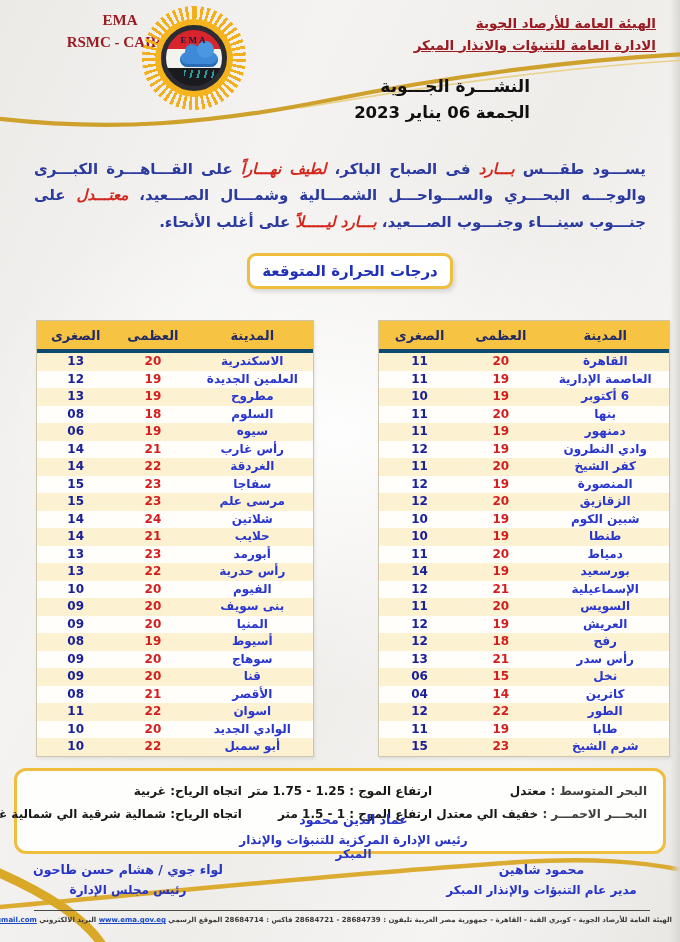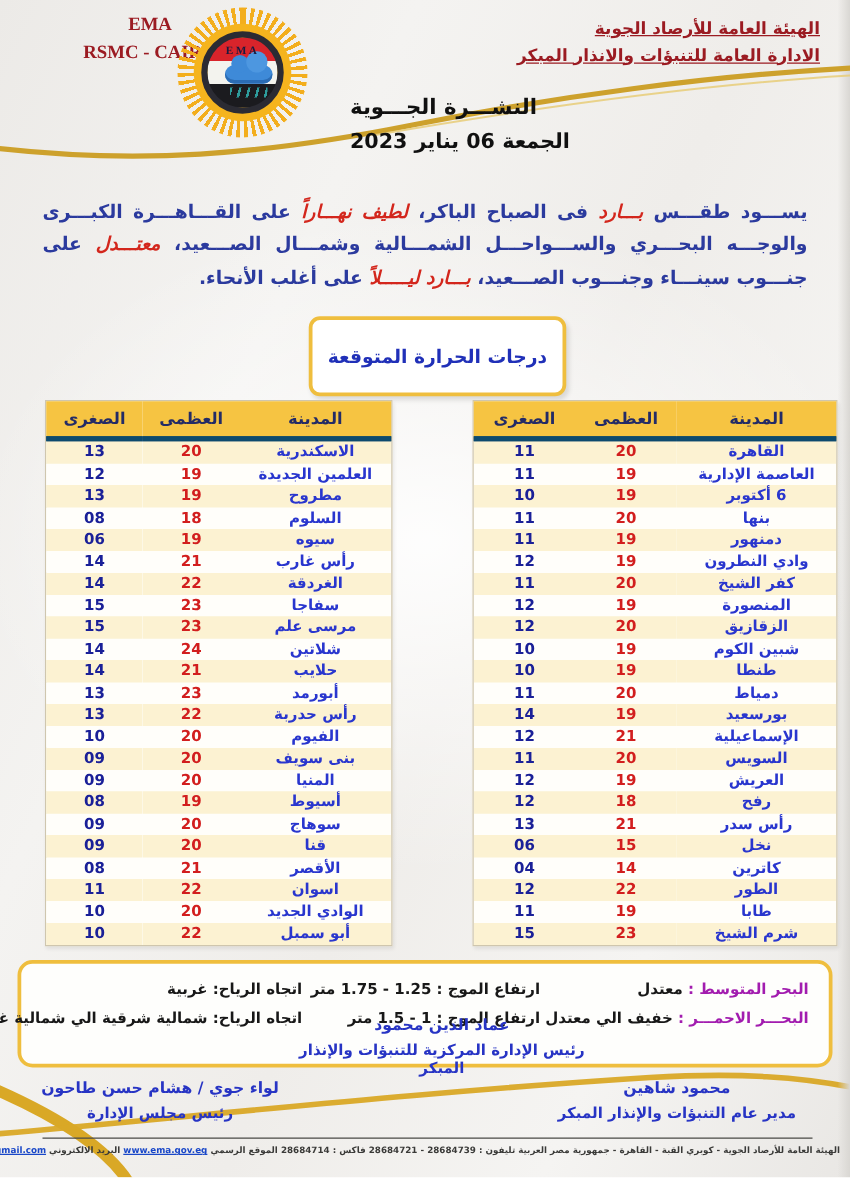--- a/index.html
+++ b/index.html
@@ -32,32 +32,32 @@
   .ema-txt{position:absolute;top:5px;left:0;width:100%;text-align:center;
     font-family:"Liberation Serif",serif;font-size:9px;font-weight:bold;color:#1A1A3E;letter-spacing:2px;z-index:3;}
   .cloud{position:absolute;left:14px;top:22px;width:38px;height:15px;border-radius:10px;background:#3E8AD8;z-index:2;
     box-shadow:inset 0 -3px 0 #2B6CB4;}
   .cloud::before{content:"";position:absolute;left:5px;top:-8px;width:14px;height:14px;border-radius:50%;background:#3E8AD8;}
   .cloud::after{content:"";position:absolute;left:17px;top:-11px;width:17px;height:17px;border-radius:50%;background:#4D97E0;}
   .rain{position:absolute;left:18px;top:40px;width:30px;height:8px;z-index:2;
     background:repeating-linear-gradient(105deg,#2E9C9C 0 2px,rgba(0,0,0,0) 2px 7px);}
 
   
-  .title-block{position:absolute;top:76px;left:280px;width:250px;text-align:left;z-index:2;color:#101010;direction:rtl;}
+  .title-block{position:absolute;top:76px;left:280px;width:250px;text-align:right;z-index:2;color:#101010;direction:rtl;}
   .bulletin-title{font-size:17px;font-weight:800;}
   .bulletin-date{font-size:16.5px;font-weight:800;margin-top:7px;}
 
   
   .forecast{position:absolute;top:156px;left:34px;right:34px;z-index:2;direction:rtl;
     text-align:justify;font-size:15px;font-weight:bold;line-height:1.75;}
   .seg-blue{color:#2B3A9E;}
   .seg-red{color:#D3261C;font-style:italic;}
 
   
-  .temps-box{position:absolute;top:253px;left:247px;width:206px;height:64px;z-index:2;box-sizing:border-box;
+  .temps-box{position:absolute;top:253px;left:247px;width:206px;height:36px;z-index:2;box-sizing:border-box;
     background:#FFFFFF;border:3px solid #EFBE3E;border-radius:9px;display:flex;align-items:center;justify-content:center;
     box-shadow:2px 3px 4px rgba(0,0,0,.12);}
   .temps-box span{color:#2030B8;font-size:15px;font-weight:bold;direction:rtl;}
 
   
   .table-wrap{position:absolute;top:320px;z-index:2;background:#FFFEFA;border:1px solid #CFC6AE;box-shadow:1px 2px 3px rgba(0,0,0,.08);}
   .table-wrap.left{left:36px;width:276px;}
   .table-wrap.right{left:378px;width:290px;}
   table.temps{width:100%;border-collapse:collapse;table-layout:fixed;direction:rtl;}
   table.temps th{background:#F6C442;color:#232B66;font-size:13px;font-weight:bold;height:26px;border-bottom:4px solid #0c4a6e;}
@@ -65,21 +65,21 @@
   table.temps col.c-city{width:44%;} table.temps col.c-max{width:28%;} table.temps col.c-min{width:28%;}
   tr.odd{background:#FCF2D2;} tr.even{background:#FFFEFA;}
   td.city{color:#2936CE;} td.max{color:#D21E1E;} td.min{color:#1A2098;}
 
   
   .sea-box{position:absolute;top:768px;left:14px;width:652px;height:86px;z-index:2;box-sizing:border-box;
     background:#FEFEFC;border:3px solid #EFBE3E;border-radius:12px;padding:13px 16px 0;direction:rtl;}
   .sea-row{display:flex;direction:rtl;margin-bottom:9px;align-items:baseline;}
   .sea-cell{font-size:12px;font-weight:bold;color:#181818;white-space:nowrap;}
   .sea-main{width:35%;} .sea-wave{width:31%;} .sea-wind{width:34%;}
-  .sea-label{color:#a21caf;margin-top:28px;}
+  .sea-label{color:#404040;margin-top:28px;}
 
   
   .sig{position:absolute;z-index:2;text-align:center;color:#2734C4;font-weight:bold;direction:rtl;}
   .sig .sig-name{font-size:12.5px;}
   .sig .sig-title{font-size:12px;margin-top:6px;}
   .sig-right{top:862px;right:26px;width:225px;}
   .sig-center{top:812px;left:226px;width:255px;}
   .sig-left{top:862px;left:28px;width:200px;}
 
   .footer-rule{position:absolute;top:910px;left:34px;right:30px;height:1px;background:#4A4A46;z-index:2;}

